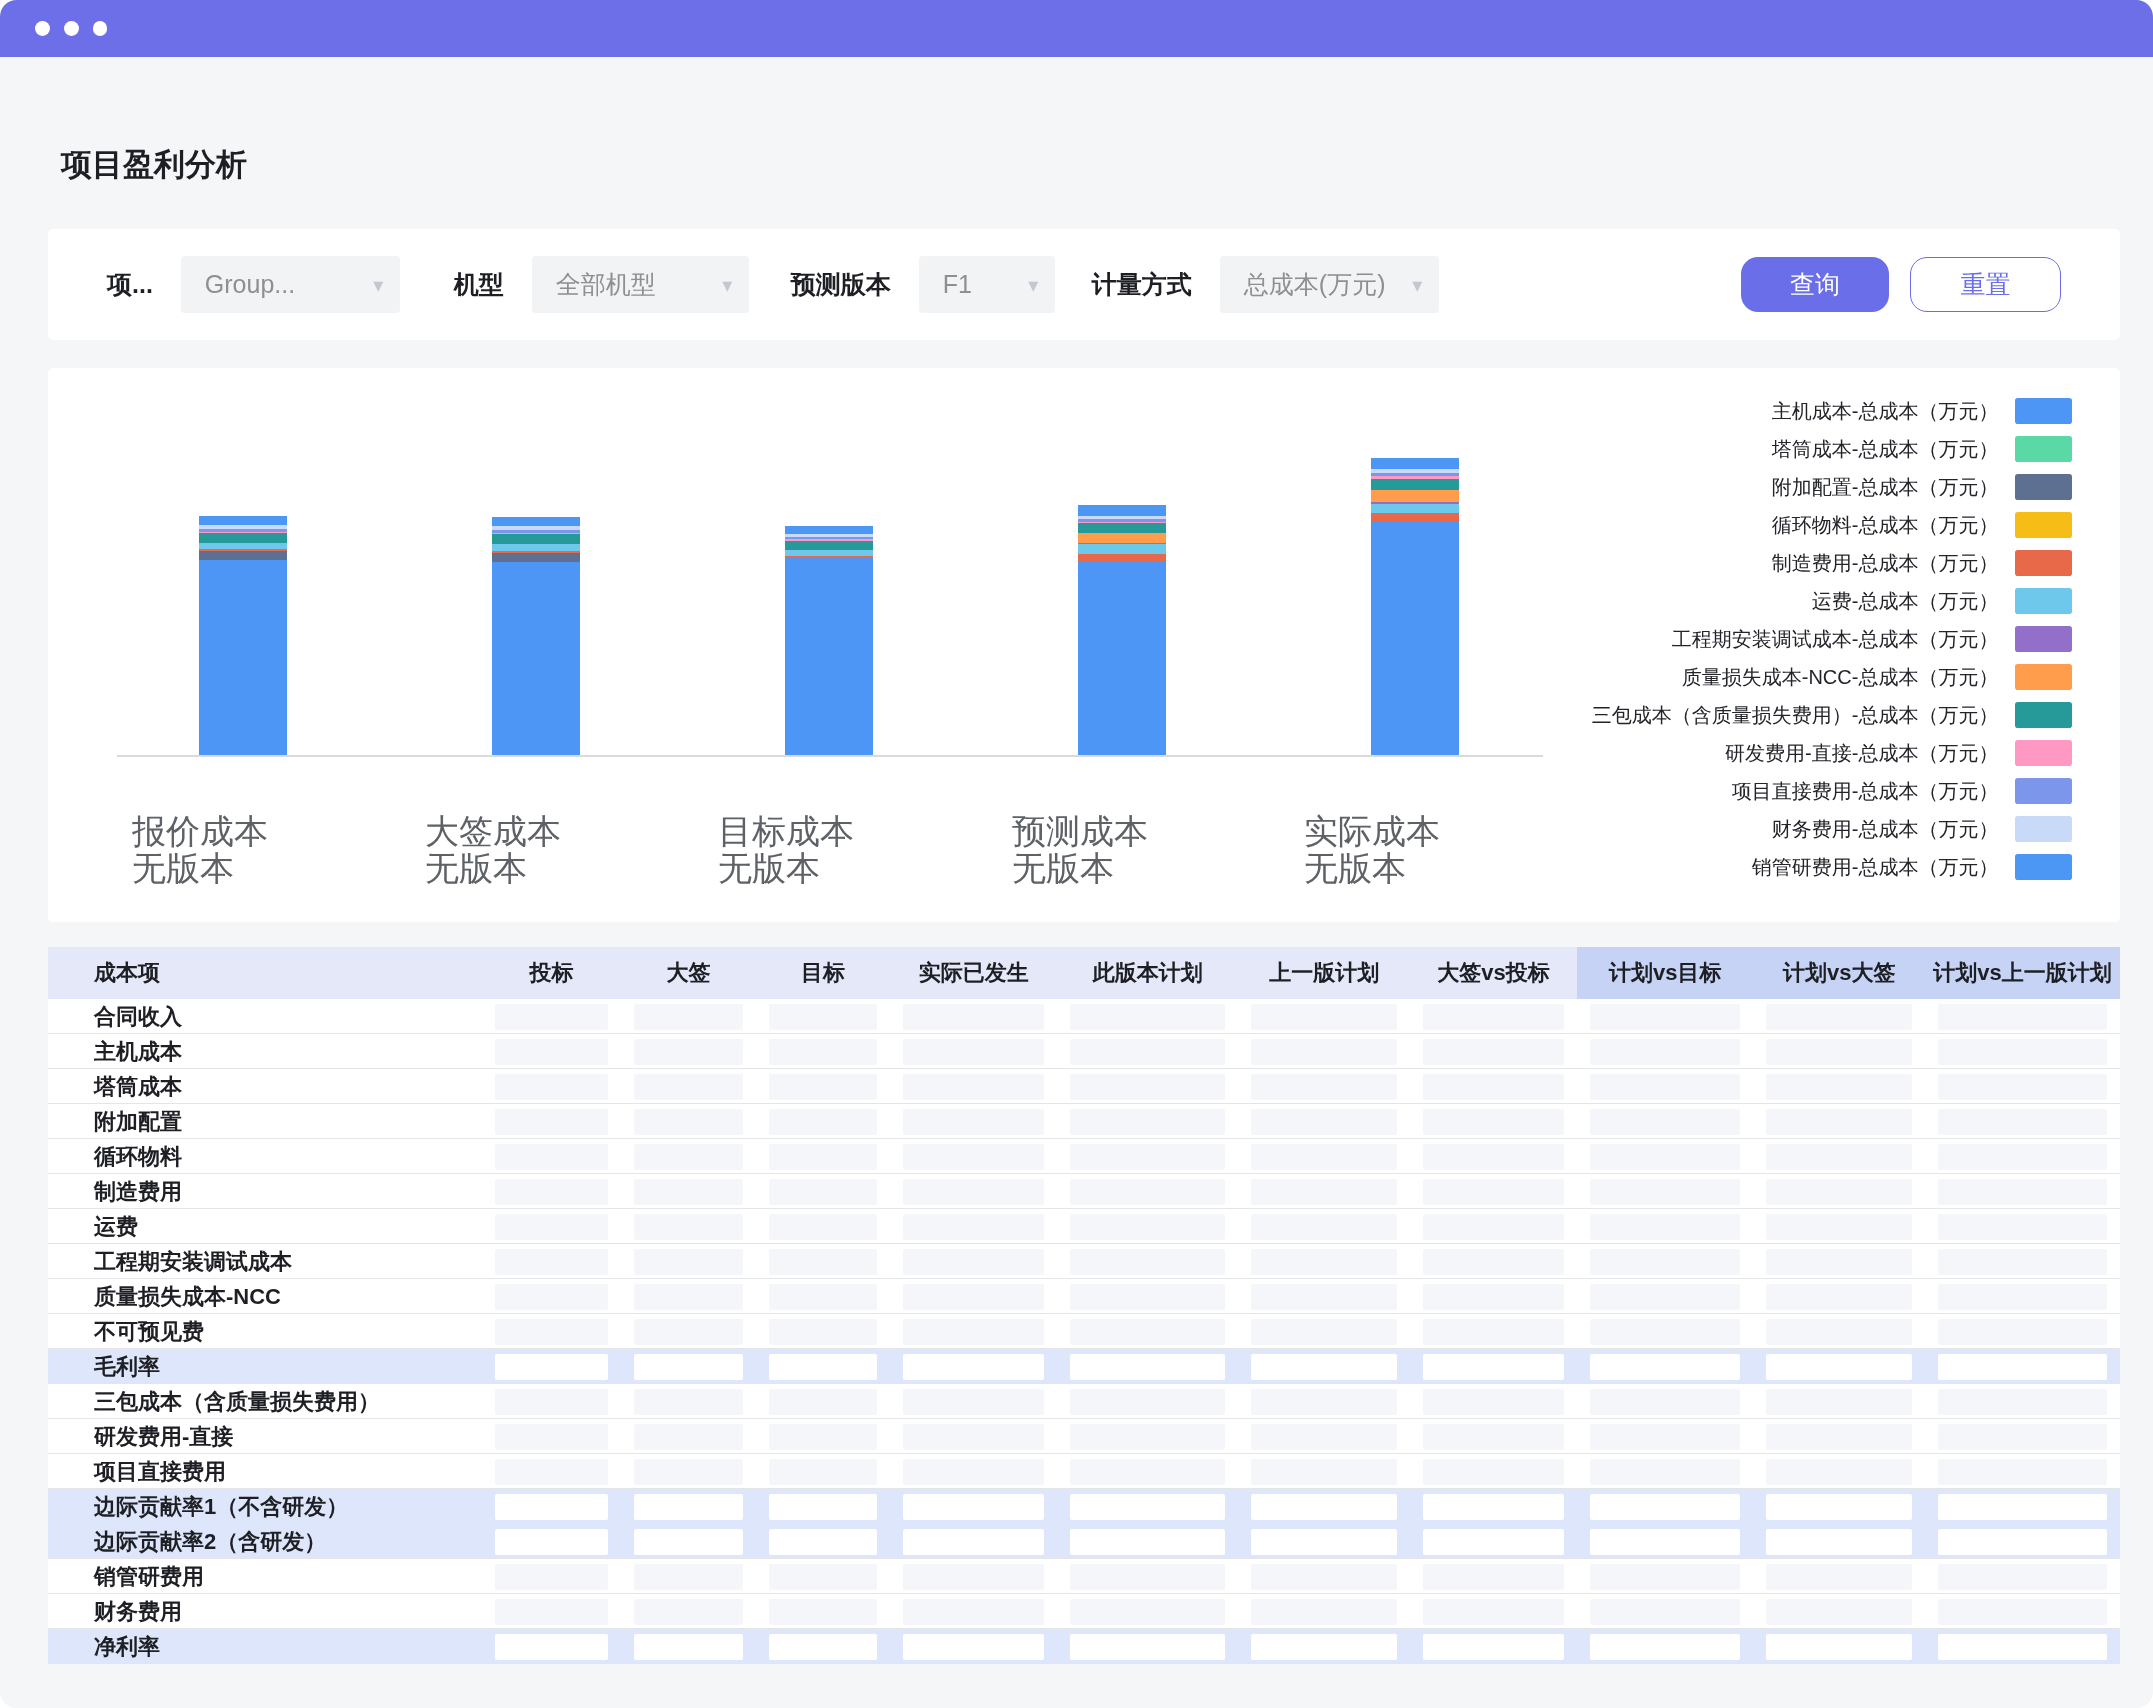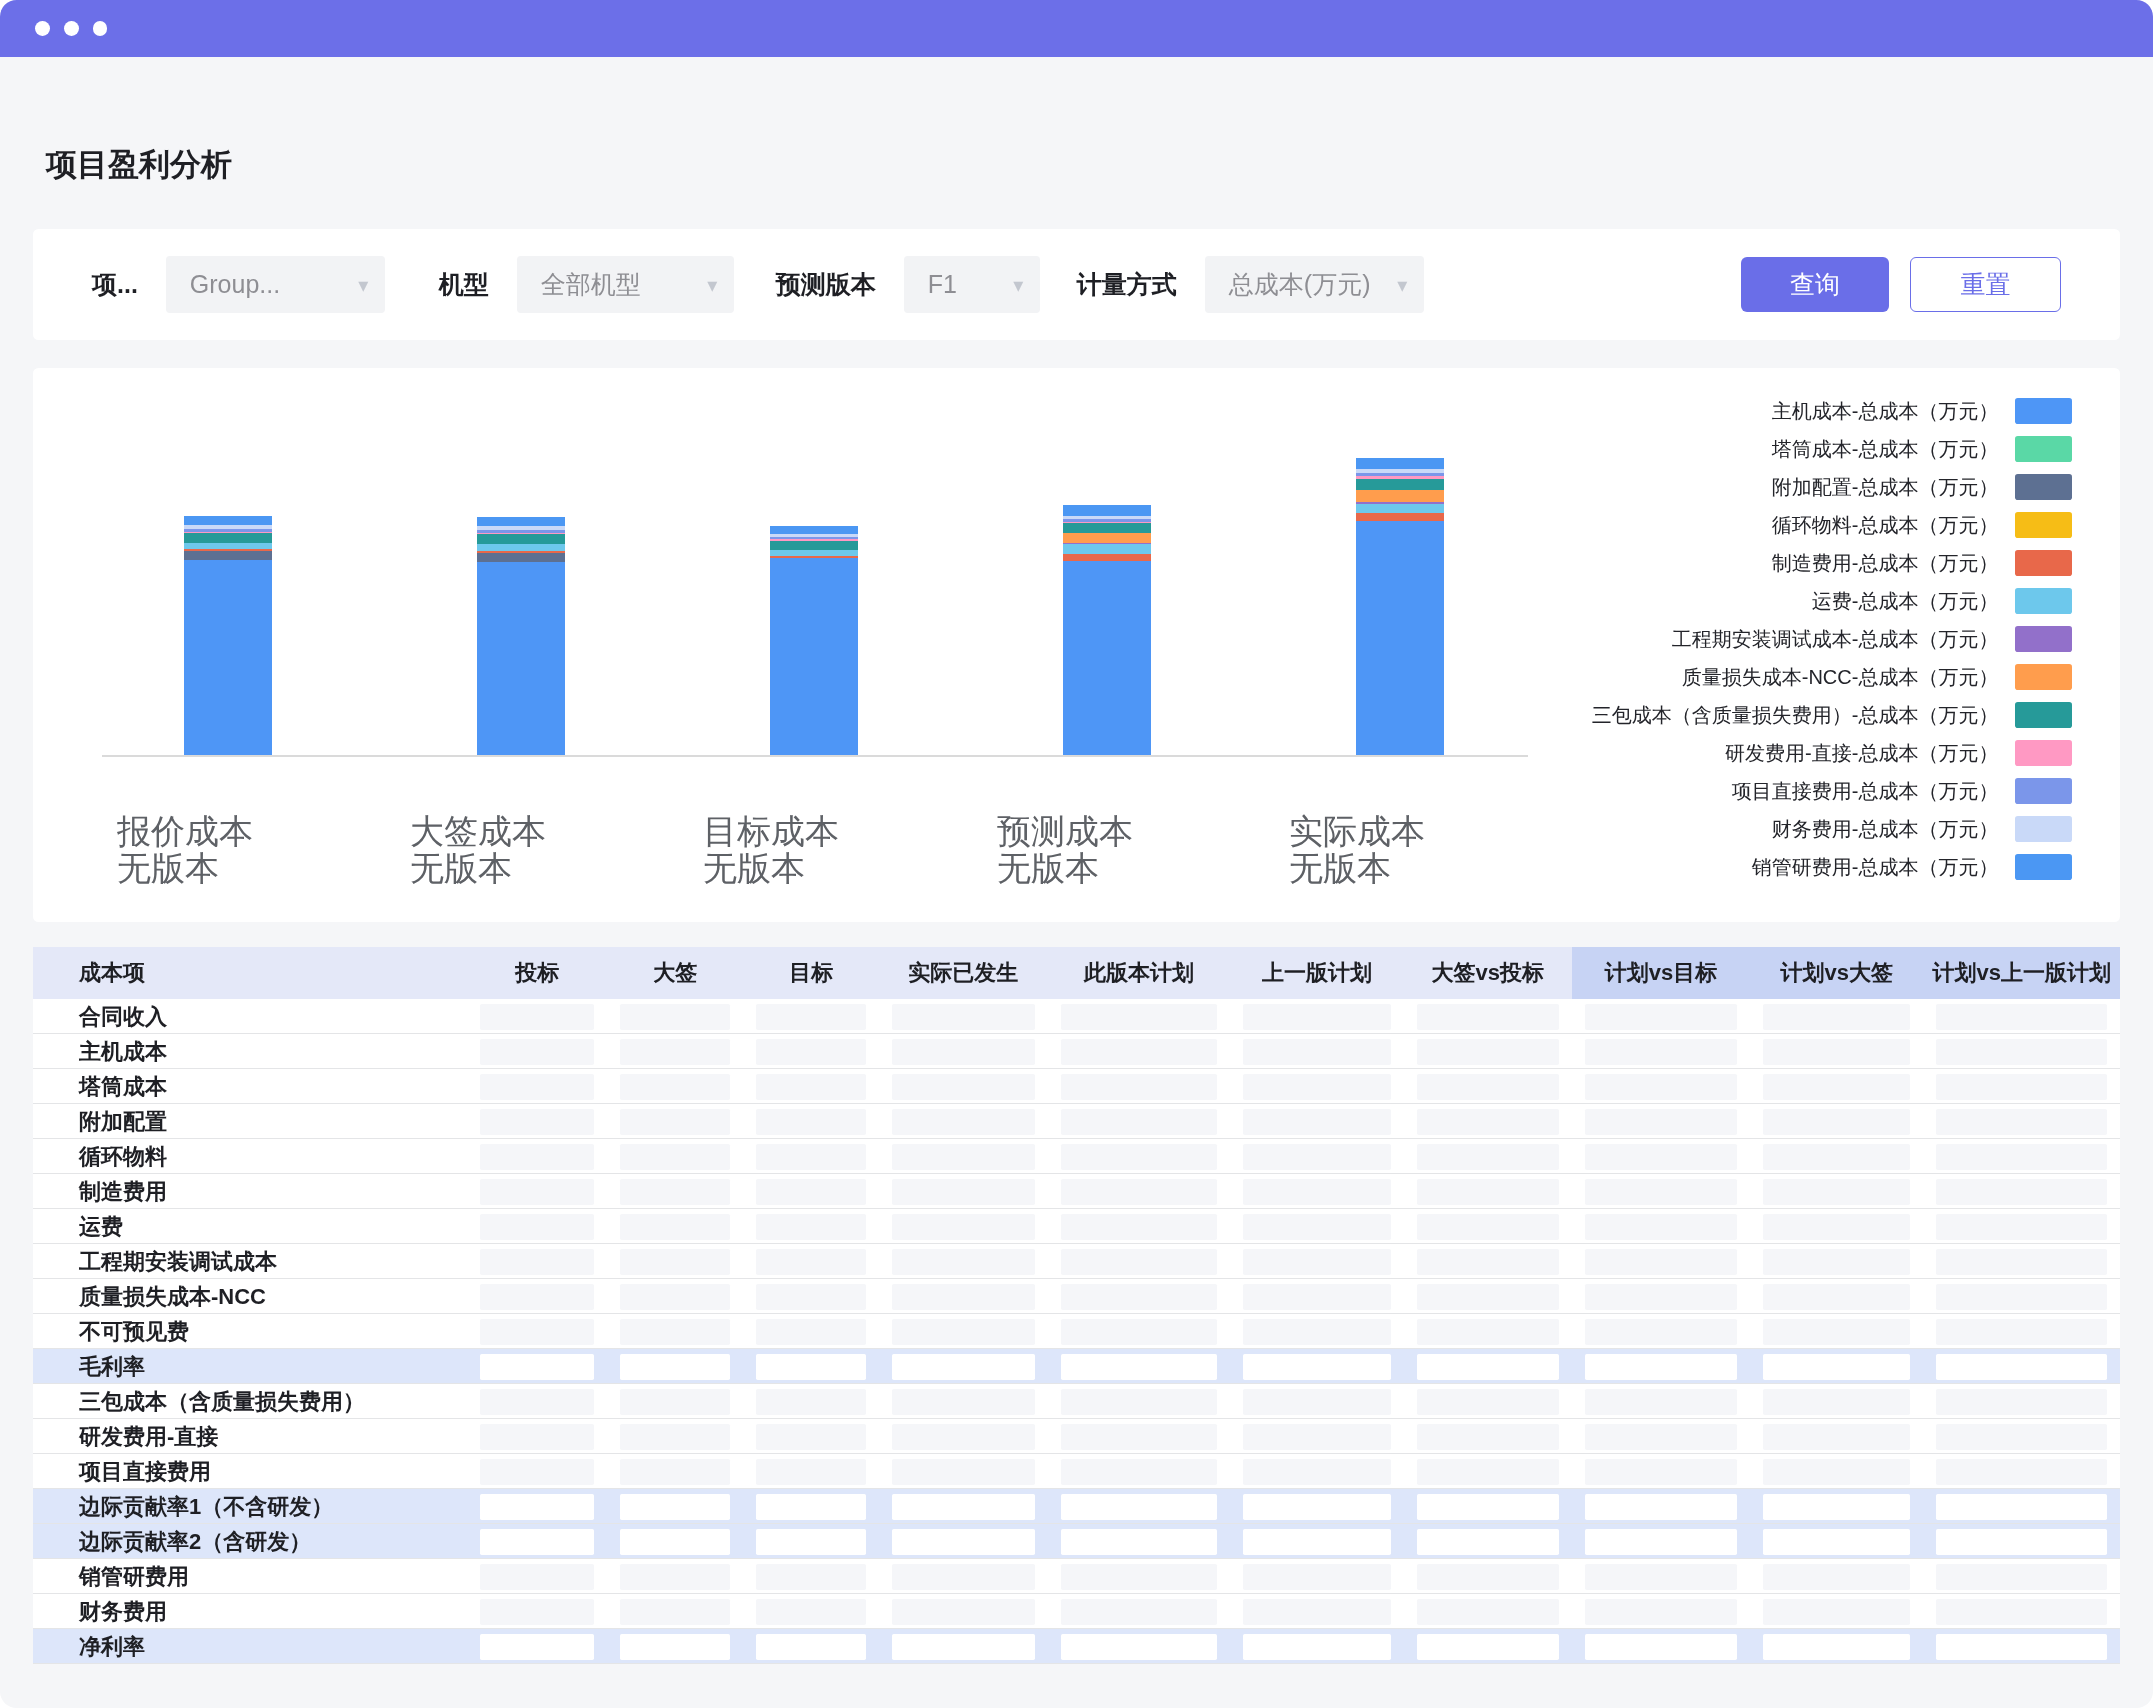--- a/index.html
+++ b/index.html
@@ -2,37 +2,37 @@
 <html style="font-size:14.8px"><head>
 <meta charset="utf-8">
 <style>
   html,body{margin:0;padding:0;background:#ffffff;font-family:"Liberation Sans","DejaVu Sans",sans-serif;}
   .window{position:relative;width:2153px;height:1708px;background:#F5F6F8;border-radius:16.6px;overflow:hidden;}
   
   .titlebar{height:57px;background:#6C6FE8;display:flex;align-items:center;padding-left:35px;}
   .dots{display:flex;gap:14px;}
   .dot{width:14.8px;height:14.8px;border-radius:50%;background:#ffffff;}
   
-  .page{padding:0 33px 43px 33px;}
+  .page{padding:0 33px 43px 48px;}
   h1.page-title{margin:86px 0 0 13px;font-size:31px;line-height:44px;font-weight:600;color:#1E1F24;}
   
   .filter-card{margin-top:42px;height:111px;background:#ffffff;border-radius:5.5px;display:flex;align-items:center;padding:0 59px;box-sizing:border-box;}
   .fgroup{display:flex;align-items:center;}
   .flabel{font-size:25px;font-weight:700;color:#1E1F24;margin-right:28px;white-space:nowrap;}
   .select{height:57px;background:#F2F3F5;border-radius:3.7px;display:flex;align-items:center;justify-content:space-between;padding:0 16.6px 0 24px;box-sizing:border-box;color:#8E8E93;font-size:25px;cursor:pointer;}
   .select .arrow{font-size:20px;color:#C3C7CF;margin-left:13px;}
   .w-group{width:219px;}
   .w-model{width:217px;}
   .w-ver{width:136px;}
   .w-measure{width:219px;}
   .mr1{margin-right:54px;}
   .mr2{margin-right:42px;}
   .mr3{margin-right:37px;}
   .spacer{flex:1;}
-  .btn{height:55px;border-radius:6px;font-size:25px;display:flex;align-items:center;justify-content:center;cursor:pointer;box-sizing:border-box;}
+  .btn{height:55px;border-radius:17px;font-size:25px;display:flex;align-items:center;justify-content:center;cursor:pointer;box-sizing:border-box;}
   .btn-primary{width:148px;background:#6A6EE8;color:#ffffff;}
   .btn-ghost{width:151px;background:#ffffff;border:1.8px solid #6A6EE8;color:#6A6EE8;margin-left:21px;}
   
   .chart-card{position:relative;margin-top:28px;height:554px;background:#ffffff;border-radius:5.5px;}
   .axis-line{position:absolute;left:69px;width:1426px;top:387px;height:1.8px;background:#DADADA;}
   .bar-stack{position:absolute;bottom:167px;width:88px;display:flex;flex-direction:column-reverse;}
   .seg{width:100%;}
   .x-label{position:absolute;top:415px;width:222px;text-align:left;font-size:34px;line-height:37px;color:#5E6166;margin-top:30px;}
   .legend{position:absolute;top:29.5px;right:48px;}
   .legend-item{display:flex;justify-content:flex-end;height:38px;gap:16.6px;cursor:pointer;}

